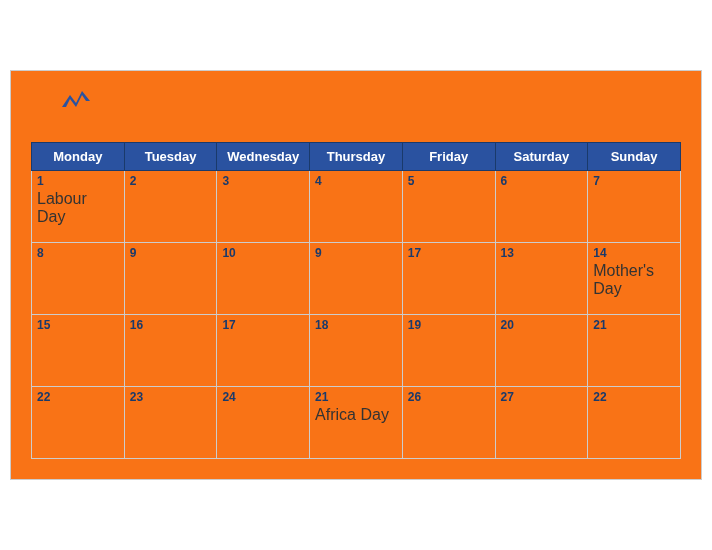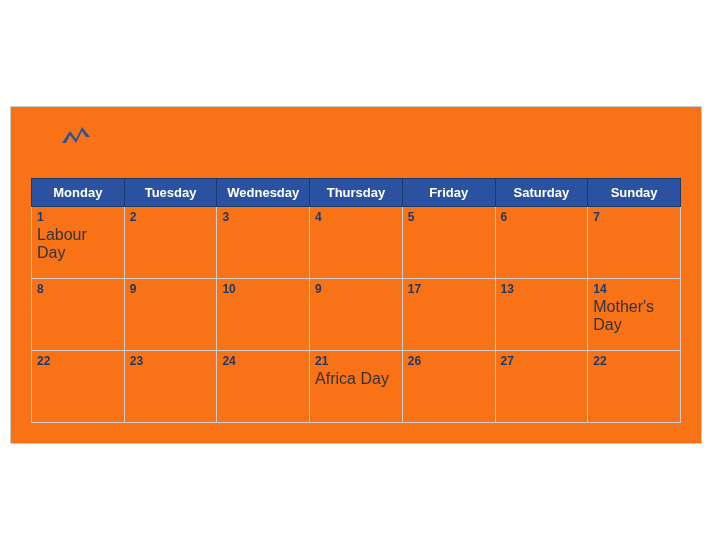--- a/index.html
+++ b/index.html
@@ -172,20 +172,43 @@
           <td>
             <span class="day-number">13</span>
           </td>
           <td>
             <span class="day-number">14</span>
             <span class="holiday-name">Mother's Day</span>
           </td>
         </tr>
         <tr>
           <td>
+            <span class="day-number">15</span>
+          </td>
+          <td>
+            <span class="day-number">16</span>
+          </td>
+          <td>
+            <span class="day-number">17</span>
+          </td>
+          <td>
+            <span class="day-number">18</span>
+          </td>
+          <td>
+            <span class="day-number">19</span>
+          </td>
+          <td>
+            <span class="day-number">20</span>
+          </td>
+          <td>
+            <span class="day-number">21</span>
+          </td>
+        </tr>
+        <tr>
+          <td>
             <span class="day-number">22</span>
           </td>
           <td>
             <span class="day-number">23</span>
           </td>
           <td>
             <span class="day-number">24</span>
           </td>
           <td>
             <span class="day-number">21</span>

